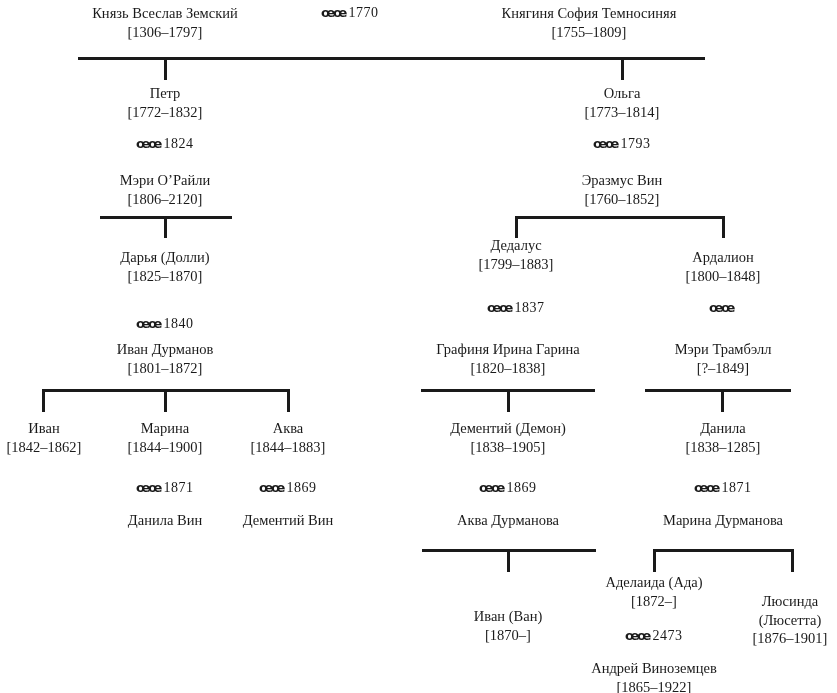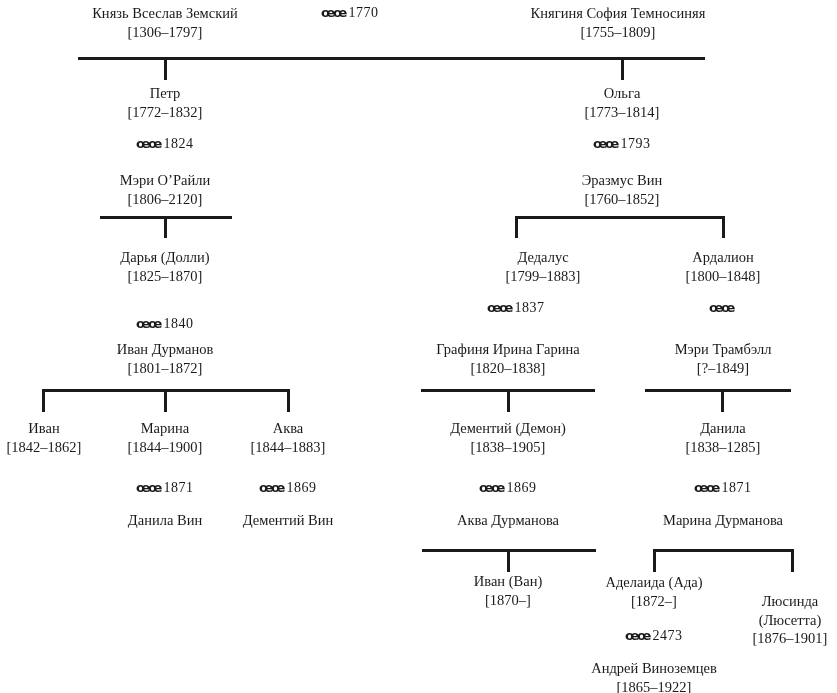--- a/index.html
+++ b/index.html
@@ -61,21 +61,21 @@
 
   <div class="node" style="left:165px; top:4px;">
     <span class="nm">Князь Всеслав Земский</span>
     <span class="dt">[1306–1797]</span>
   </div>
 
   <div class="marr" style="left:350px; top:5px;">
     <span class="sym">œœ</span><span>1770</span>
   </div>
 
-  <div class="node" style="left:618px; top:4px;">
+  <div class="node" style="left:589px; top:4px;">
     <span class="nm">Княгиня София Темносиняя</span>
     <span class="dt">[1755–1809]</span>
   </div>
 
   <div class="hbar" style="left:78px; top:57px; width:627px;"></div>
   <div class="vbar" style="left:164px; top:57px; height:23px;"></div>
   <div class="vbar" style="left:621px; top:57px; height:23px;"></div>
 
   <div class="node" style="left:165px; top:84px;">
     <span class="nm">Петр</span>
@@ -110,21 +110,21 @@
 
   <div class="hbar" style="left:515px; top:216px; width:210px;"></div>
   <div class="vbar" style="left:515px; top:216px; height:22px;"></div>
   <div class="vbar" style="left:722px; top:216px; height:22px;"></div>
 
   <div class="node" style="left:165px; top:248px;">
     <span class="nm">Дарья (Долли)</span>
     <span class="dt">[1825–1870]</span>
   </div>
 
-  <div class="node" style="left:516px; top:248px;margin-left:27px;">
+  <div class="node" style="left:516px; top:236px;">
     <span class="nm">Дедалус</span>
     <span class="dt">[1799–1883]</span>
   </div>
 
   <div class="node" style="left:723px; top:248px;">
     <span class="nm">Ардалион</span>
     <span class="dt">[1800–1848]</span>
   </div>
 
   <div class="marr" style="left:165px; top:316px;">
@@ -222,21 +222,21 @@
     <span class="nm">Марина Дурманова</span>
   </div>
 
   <div class="hbar" style="left:422px; top:549px; width:174px;"></div>
   <div class="vbar" style="left:507px; top:549px; height:23px;"></div>
 
   <div class="hbar" style="left:653px; top:549px; width:141px;"></div>
   <div class="vbar" style="left:653px; top:549px; height:23px;"></div>
   <div class="vbar" style="left:791px; top:549px; height:23px;"></div>
 
-  <div class="node" style="left:508px; top:572px;">
+  <div class="node" style="left:508px; top:607px;">
     <span class="nm">Иван (Ван)</span>
     <span class="dt">[1870–]</span>
   </div>
 
   <div class="node" style="left:654px; top:573px;">
     <span class="nm">Аделаида (Ада)</span>
     <span class="dt">[1872–]</span>
   </div>
 
   <div class="node" style="left:790px; top:592px;">

